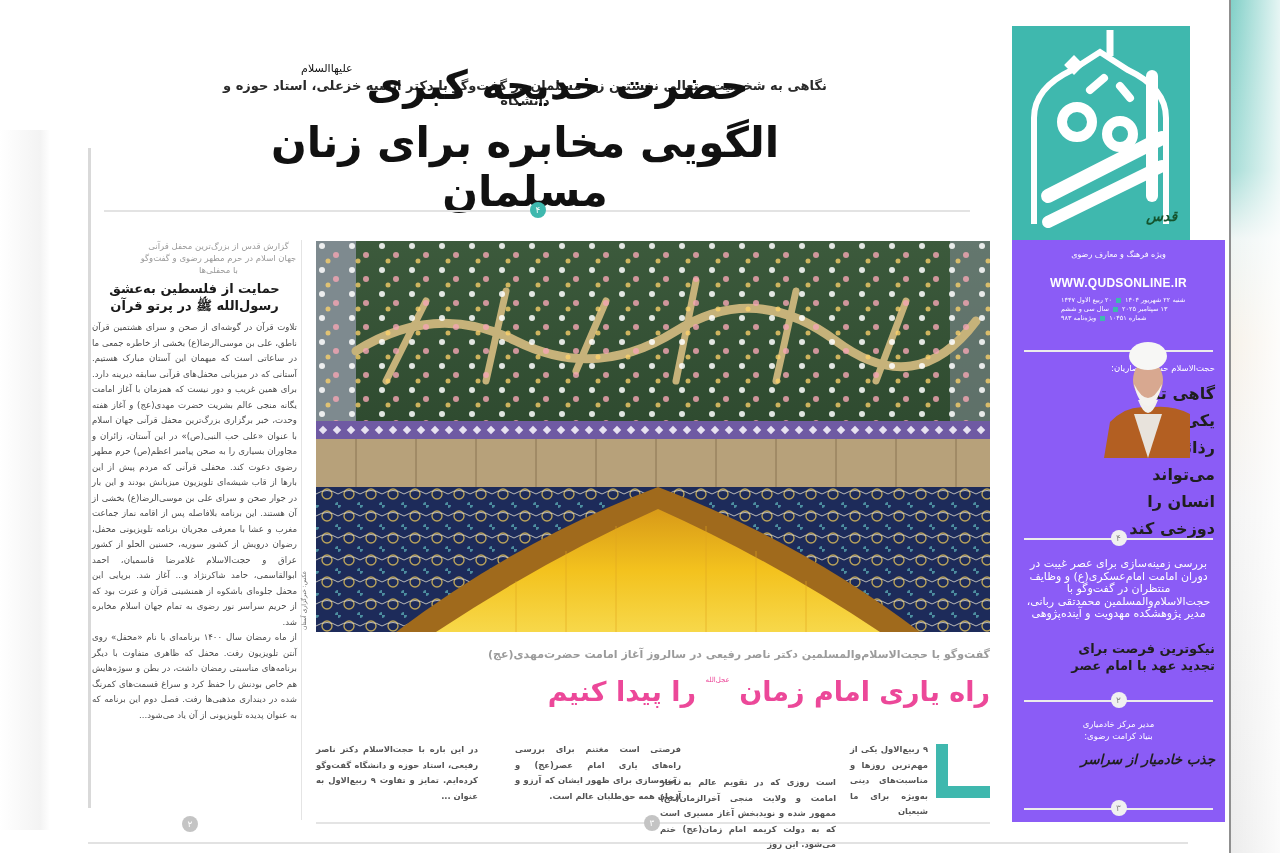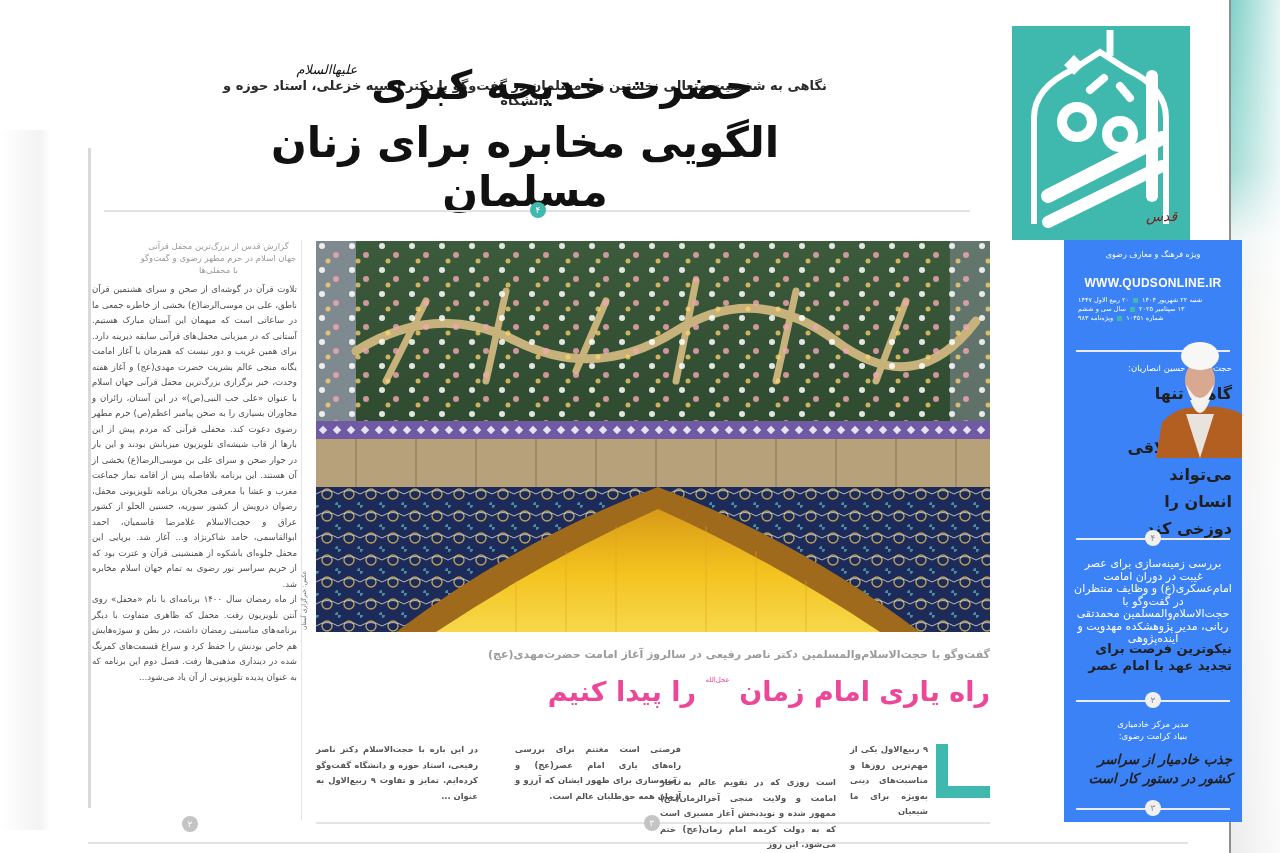--- a/index.html
+++ b/index.html
@@ -14,21 +14,21 @@
   .page-bottom-rule { position: absolute; left: 88px; top: 842px; width: 1100px; height: 2px; background: #e2e2e2; }
   .right-edge { position: absolute; left: 1229px; top: 0; width: 2px; height: 853px; background: #8f8f8f; }
   .right-bg { position: absolute; left: 1231px; top: 0; width: 49px; height: 853px;
     background: linear-gradient(to bottom, #82d0c8 0%, #a6ddd7 20%, #eef5f4 28%, #f7f2ea 40%, #f4f4f4 60%, #ececec 100%); }
   .right-bg-fade { position: absolute; left: 1231px; top: 0; width: 49px; height: 853px;
     background: linear-gradient(to right, rgba(255,255,255,0) 0%, rgba(255,255,255,0.8) 100%); }
 
   
   .masthead { position: absolute; left: 1012px; top: 26px; width: 178px; height: 214px; background: #3fb8ae; overflow: hidden; }
   .masthead svg { position: absolute; left: 0; top: 0; }
-  .sidebar { position: absolute; left: 1064px; top: 240px; width: 178px; height: 582px; background: #3b82f6; }
+  .sidebar { position: absolute; left: 1012px; top: 240px; width: 213px; height: 582px; background: #8b5cf6; }
   .mast-sub { position: absolute; left: 0; right: 0; top: 10px; text-align: center; font-size: 8px; color: #fff; }
   .mast-url { position: absolute; left: 0; right: 0; top: 36px; text-align: center; font-size: 12px; font-weight: bold; color: #fff; letter-spacing: 0.3px; font-family: "Liberation Sans", sans-serif; }
   .mast-info { position: absolute; right: 14px; top: 56px; width: 150px; font-size: 6.5px; color: #fff; line-height: 9px; text-align: right; }
   .mast-info .row { display: flex; justify-content: flex-end; gap: 4px; align-items: center; }
   .mast-info .dot { display: inline-block; width: 5px; height: 5px; background: #3fb8ae; }
   .side-rule { position: absolute; left: 12px; right: 12px; height: 2px; background: #ececec; }
   .side-num { position: absolute; left: 50%; margin-left: -8px; width: 16px; height: 16px; border-radius: 50%;
     background: #f0f0f0; color: #8a8a8a; font-size: 9px; line-height: 16px; text-align: center; }
   .side-kicker { position: absolute; right: 10px; font-size: 8.5px; color: #fff; text-align: right; line-height: 12px; }
   .side-head { position: absolute; right: 10px; font-weight: bold; color: #1f1f1f; text-align: right; }
@@ -80,21 +80,21 @@
     <rect x="55" y="32" width="14" height="14" transform="rotate(45 62 39)" fill="#fff"></rect>
 
     <path d="M36 170 L150 112" stroke="#fff" stroke-width="14" stroke-linecap="round"></path>
     <path d="M36 196 L150 140" stroke="#fff" stroke-width="12" stroke-linecap="round"></path>
     <path d="M140 50 L140 170" stroke="#fff" stroke-width="12" stroke-linecap="round"></path>
     <circle cx="65" cy="96" r="15" fill="none" stroke="#fff" stroke-width="10"></circle>
     <circle cx="108" cy="108" r="13" fill="none" stroke="#fff" stroke-width="10"></circle>
     <path d="M78 64 L92 52" stroke="#fff" stroke-width="8" stroke-linecap="round"></path>
     <path d="M108 60 L118 72" stroke="#fff" stroke-width="8" stroke-linecap="round"></path>
   </svg>
-  <span style="position:absolute;left:134px;top:182px;font-size:14px;color:#7f1d1d;font-style:italic;font-family:'DejaVu Serif',serif;">قدس</span>
+  <span style="position:absolute;left:134px;top:182px;font-size:14px;color:#14532d;font-style:italic;font-family:'DejaVu Serif',serif;font-weight:bold;">قدس</span>
 </div>
 
 <div class="sidebar">
   <div class="mast-sub rtl">ویژه فرهنگ و معارف رضوی</div>
   <div class="mast-url">WWW.QUDSONLINE.IR</div>
   <div class="mast-info rtl">
     <div class="row">
         <span>شنبه ۲۲ شهریور ۱۴۰۴</span>
         <span class="dot"></span>
         <span>۲۰ ربیع الاول ۱۴۴۷</span>
@@ -140,37 +140,37 @@
   </div>
   <div class="side-rule" style="top:460px;"></div>
   <div class="side-num" style="top:452px;">۲</div>
 
   <div class="side-kicker rtl" style="top:478px;left:10px;text-align:center;">
     <div>مدیر مرکز خادمیاری</div>
     <div>بنیاد کرامت رضوی:</div>
   </div>
   <div class="side-head rtl" style="top:510px;font-size:13.5px;line-height:19px;width:160px;font-style:italic;">
     <div>جذب خادمیار از سراسر</div>
-    <div>کشور در دستور کار است</div>
   </div>
   <div class="side-rule" style="top:568px;"></div>
   <div class="side-num" style="top:560px;">۳</div>
 </div>
 
 <div class="kicker rtl">نگاهی به شخصیت متعالی نخستین زن مسلمان در گفت‌وگو با دکتر انسیه خزعلی، استاد حوزه و دانشگاه</div>
 <div class="headline rtl" style="top:62px;">
   <span>حضرت خدیجه کبری</span>
-  <span style="font-size:13px;vertical-align:top;font-weight:normal;font-style:italic;">علیهاالسلام</span>
+  <span style="font-size:11px;vertical-align:top;font-weight:normal;">علیهاالسلام</span>
 </div>
 <div class="headline rtl" style="top:118px;font-size:42px;">الگویی مخابره برای زنان مسلمان</div>
 <div class="head-rule"></div>
 <div class="num-badge" style="left:530px;top:202px;background:#3fb8ae;">۴</div>
 
 <div class="lcol rtl">
   <div class="lkick">گزارش قدس از بزرگ‌ترین محفل قرآنی جهان اسلام در حرم مطهر رضوی و گفت‌وگو با محفلی‌ها</div>
+  <div class="lhead">حمایت از فلسطین به‌عشق رسول‌الله ﷺ در پرتو قرآن</div>
   <div class="lbody">تلاوت قرآن در گوشه‌ای از صحن و سرای هشتمین قرآن ناطق، علی بن موسی‌الرضا(ع) بخشی از خاطره جمعی ما در ساعاتی است که میهمان این آستان مبارک هستیم. آستانی که در میزبانی محفل‌های قرآنی سابقه دیرینه دارد. برای همین غریب و دور نیست که همزمان با آغاز امامت یگانه منجی عالم بشریت حضرت مهدی(عج) و آغاز هفته وحدت، خبر برگزاری بزرگ‌ترین محفل قرآنی جهان اسلام با عنوان «علی حب النبی(ص)» در این آستان، زائران و مجاوران بسیاری را به صحن پیامبر اعظم(ص) حرم مطهر رضوی دعوت کند. محفلی قرآنی که مردم پیش از این بارها از قاب شیشه‌ای تلویزیون میزبانش بودند و این بار در جوار صحن و سرای علی بن موسی‌الرضا(ع) بخشی از آن هستند. این برنامه بلافاصله پس از اقامه نماز جماعت مغرب و عشا با معرفی مجریان برنامه تلویزیونی محفل، رضوان درویش از کشور سوریه، حسنین الحلو از کشور عراق و حجت‌الاسلام غلامرضا قاسمیان، احمد ابوالقاسمی، حامد شاکرنژاد و... آغاز شد. برپایی این محفل جلوه‌ای باشکوه از همنشینی قرآن و عترت بود که از حریم سراسر نور رضوی به تمام جهان اسلام مخابره شد.</div>
   <div class="lbody" style="margin-top:0;">از ماه رمضان سال ۱۴۰۰ برنامه‌ای با نام «محفل» روی آنتن تلویزیون رفت. محفل که ظاهری متفاوت با دیگر برنامه‌های مناسبتی رمضان داشت، در بطن و سوژه‌هایش هم خاص بودنش را حفظ کرد و سراغ قسمت‌های کمرنگ شده در دینداری مذهبی‌ها رفت. فصل دوم این برنامه که به عنوان پدیده تلویزیونی از آن یاد می‌شود...</div>
 </div>
 <div class="lcol-rule"></div>
 <div class="num-badge" style="left:182px;top:816px;background:#c4c4c4;">۲</div>
 
 <div class="photo" title="پرده سبز با خوشنویسی و چراغ‌های رنگی بالای ایوان طلای حرم رضوی">
   <svg width="674" height="391" viewBox="0 0 674 391">
     <defs>
       <linearGradient id="gold" x1="0" y1="0" x2="0" y2="1">

